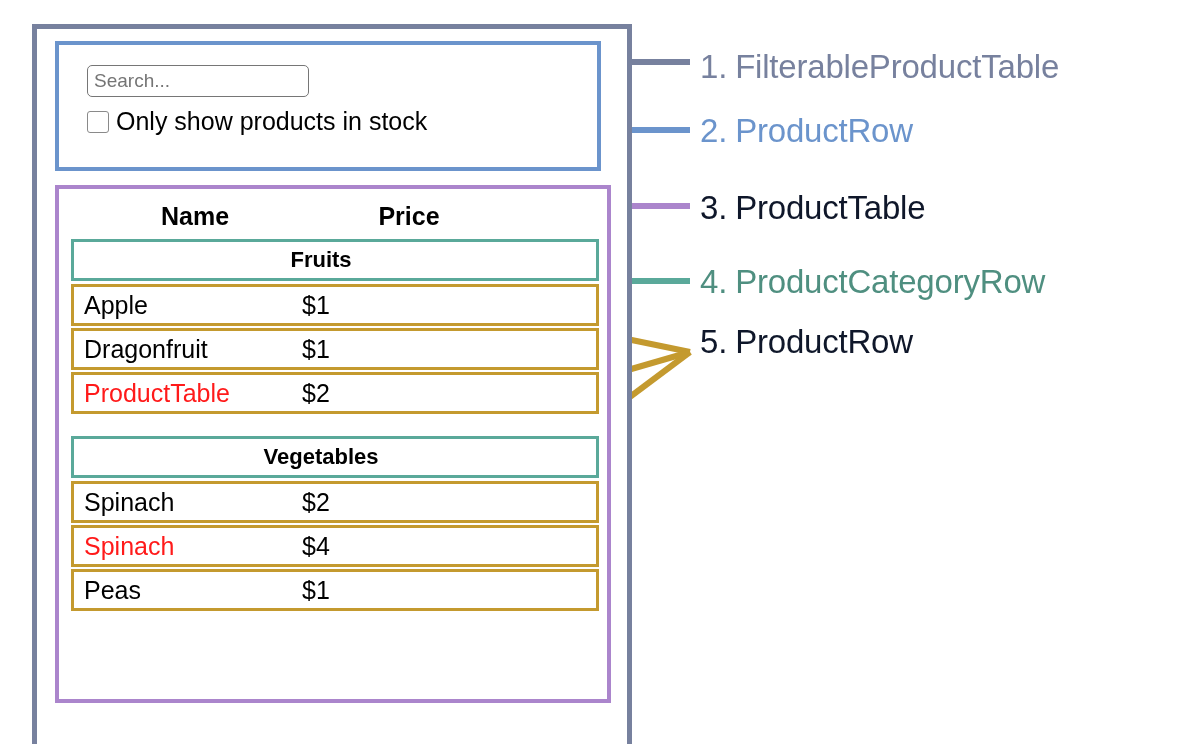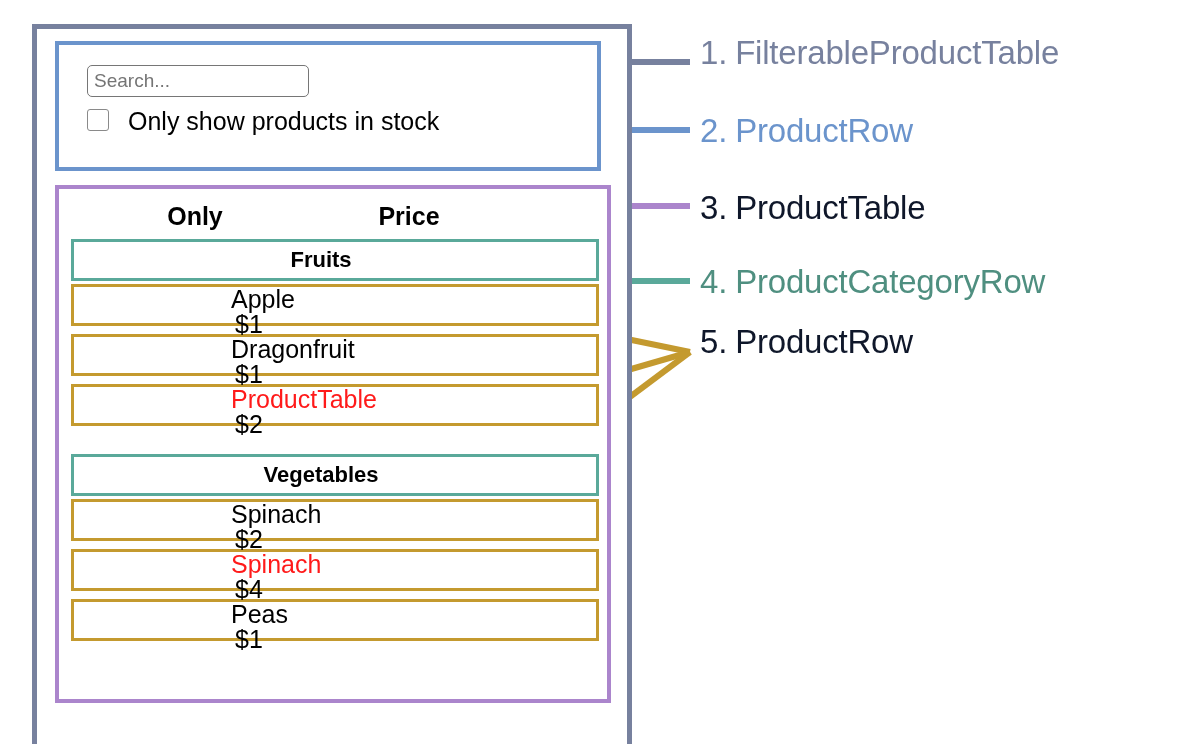--- a/index.html
+++ b/index.html
@@ -73,21 +73,22 @@
     line-height: 30px;
     white-space: nowrap;
     overflow: hidden;
   }
 
   .checkbox-row {
     position: absolute;
     left: 46px;
     top: 78px;
     display: flex;
-    gap: 19px;
+    align-items: center;
+    gap: 7px;
   }
   .checkbox-box {
     width: 22px;
     height: 22px;
     box-sizing: border-box;
     border: 1.8px solid #8a8a8a;
     border-radius: 3px;
     background: #ffffff;
     flex: 0 0 auto;
   }
@@ -155,22 +156,21 @@
   }
 
   .product-row {
     box-sizing: border-box;
     width: 528px;
     height: 42px;
     border: 3px solid #c49a2f;
     background: #ffffff;
     display: flex;
     align-items: center;
-    margin-bottom: 8px;
-    flex-direction: column;
+    margin-bottom: 2px;
   }
   .cell {
     font-family: "Liberation Sans", sans-serif;
     font-size: 25px;
     color: #000000;
     line-height: 1;
     white-space: nowrap;
   }
   .cell-name { width: 218px; padding-left: 10px; }
   .cell-price { width: 200px; }
@@ -182,21 +182,21 @@
   .legend-item {
     position: absolute;
     left: 700px;
     font-family: "Liberation Sans", sans-serif;
     font-size: 33px;
     font-weight: 400;
     white-space: nowrap;
     letter-spacing: -0.2px;
   }
   .legend-num { margin-right: 8px; }
-  #legend-1 { top: 34px; color: #77819e; }
+  #legend-1 { top: 48px; color: #77819e; }
   #legend-2 { top: 112px; color: #6b94cc; }
   #legend-3 { top: 189px; color: #0f172a; }
   #legend-4 { top: 263px; color: #4f8f80; }
   #legend-5 { top: 323px; color: #0f172a; }
 </style>
 </head>
 <body>
 
 <div id="stage">
 
@@ -223,21 +223,21 @@
       <div class="checkbox-row" style="left:28px; top:64px;">
         <span class="checkbox-box"></span>
         <span class="checkbox-label">Only show products in stock</span>
       </div>
     </div>
 
     <div class="frame-producttable" style="left:18px; top:156px;">
       <div class="table-inner">
 
         <div class="table-head">
-          <span class="th th-name">Only</span>
+          <span class="th th-name">Name</span>
           <span class="th th-price">Price</span>
         </div>
 
         <div class="category-row">
           <span class="cat-label">Fruits</span>
         </div>
 
         <div class="product-row">
           <span class="cell cell-name">Apple</span>
           <span class="cell cell-price">$1</span>

